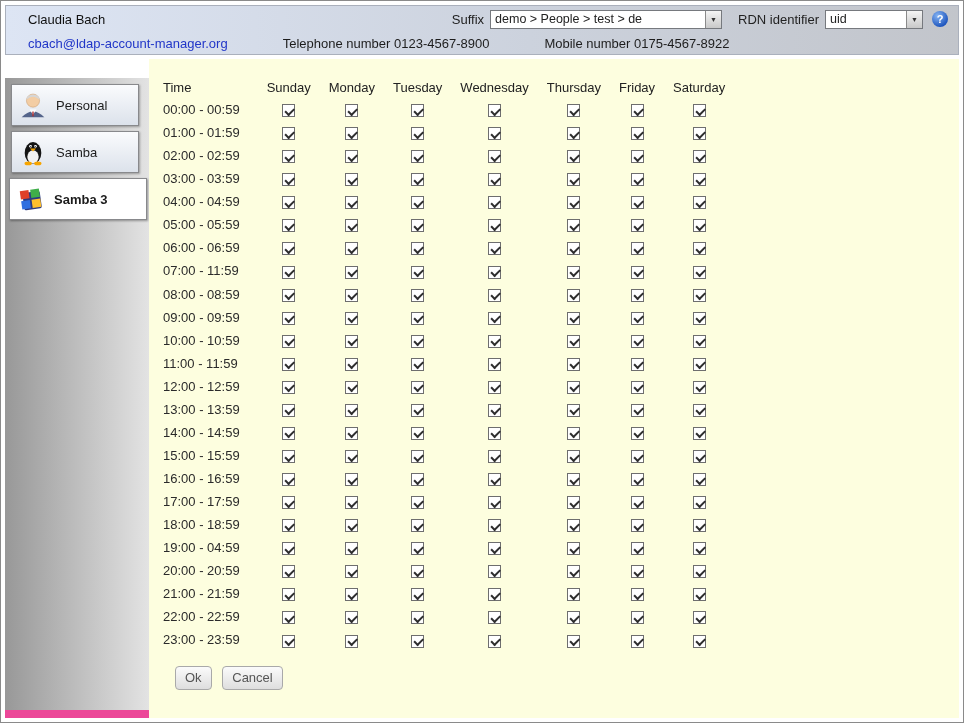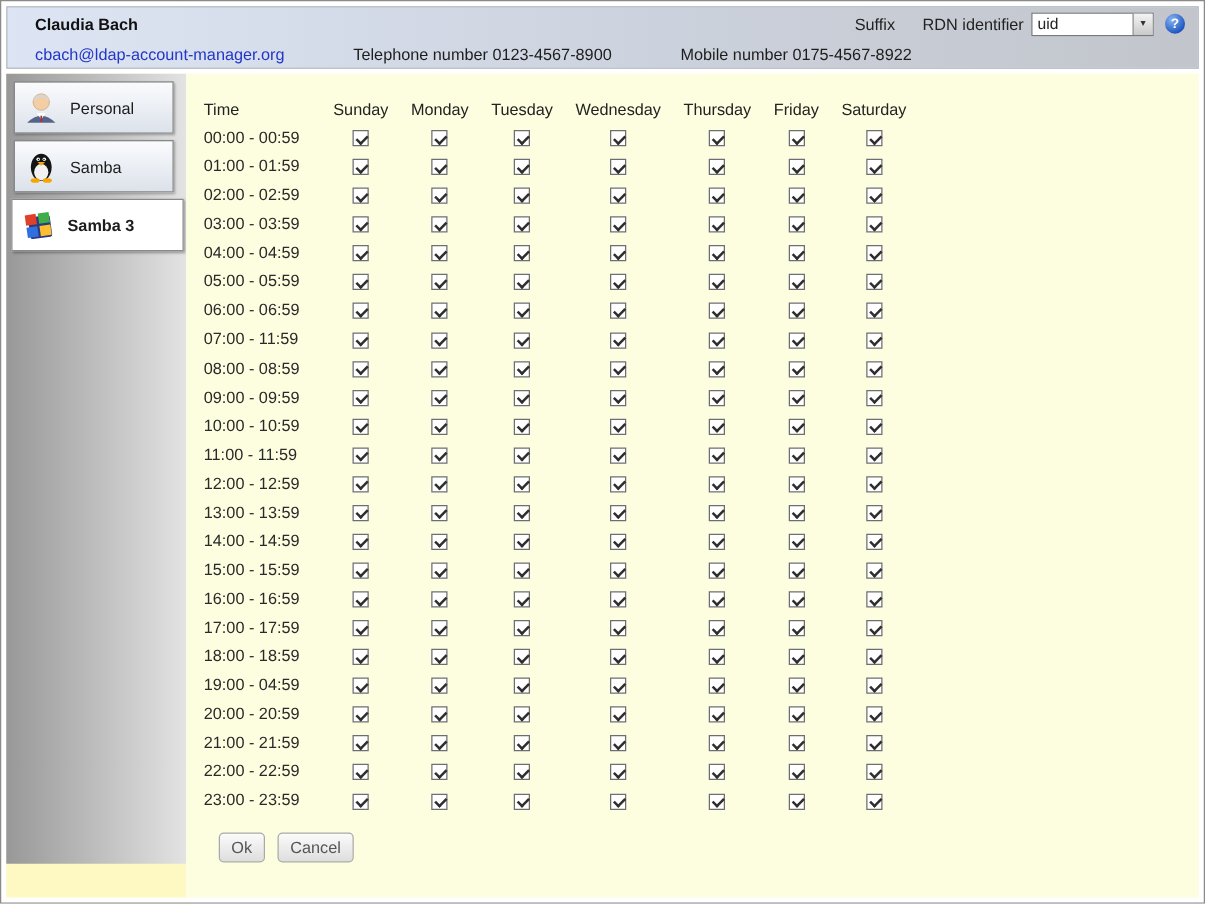--- a/index.html
+++ b/index.html
@@ -18,21 +18,21 @@
     display: flex; flex-direction: column;
   }
   
   .header {
     background: linear-gradient(to right, #dde5f4 0%, #ccd2dd 55%, #c2c5cb 100%);
     border: 1px solid #aab0bc;
     flex: 0 0 auto;
   }
   .h-row1 { display: flex; align-items: center; height: 26px; padding: 0 10px 0 22px; }
   .h-row2 { display: flex; align-items: center; height: 22px; padding: 0 10px 0 22px; gap: 55px; }
-  .username { font-weight: bold; color: #111; }
+  .username { font-weight: normal; color: #111; }
   .h-right { margin-left: auto; display: flex; align-items: center; }
   .h-label { margin: 0 6px; color: #222; white-space: nowrap; }
   .dropdown {
     display: flex; align-items: stretch; height: 19px;
     border: 1px solid #76797e; background: #fff; cursor: pointer;
   }
   .dd-value {
     flex: 1; padding: 1px 4px; font-size: 12.5px; color: #222;
     white-space: nowrap; overflow: hidden;
   }
@@ -49,21 +49,21 @@
     width: 16px; height: 16px; margin-left: 9px; border-radius: 50%;
     background: radial-gradient(circle at 35% 30%, #86b4f2, #1b53bd 75%);
     color: #fff; font-weight: bold; font-size: 11px; line-height: 16px;
     display: flex; align-items: center; justify-content: center;
     cursor: pointer; flex: 0 0 16px;
   }
   .email-link { color: #2136c8; text-decoration: none; cursor: pointer; }
   .h-info { color: #1d1d1d; white-space: nowrap; }
   
   .body { flex: 1; display: flex; margin-top: 4px; background: #fff; min-height: 0; }
-  .sidebar-col { width: 144px; flex: 0 0 144px; background: #fef9c3; }
+  .sidebar-col { width: 144px; flex: 0 0 144px; background: #ec4899; margin-top: 19px; }
   .sidebar {
     height: 632px;
     background: linear-gradient(to right, #989898, #e3e3e3);
     padding-top: 6px;
   }
   .tab {
     display: flex; align-items: center; gap: 9px;
     height: 42px; margin: 0 10px 5px 6px; padding-left: 7px;
     border: 1px solid #88898c;
     background: linear-gradient(#fafbfd, #dce2eb);
@@ -112,20 +112,24 @@
 </head>
 <body>
 
 <div class="window">
 
   <div class="header">
     <div class="h-row1">
       <span class="username">Claudia Bach</span>
       <div class="h-right">
         <span class="h-label">Suffix</span>
+        <div class="dropdown dd-suffix">
+          <span class="dd-value">demo &gt; People &gt; test &gt; de</span>
+          <span class="dd-btn">▼</span>
+        </div>
         <span class="h-label" style="margin-left:16px">RDN identifier</span>
         <div class="dropdown dd-rdn">
           <span class="dd-value">uid</span>
           <span class="dd-btn">▼</span>
         </div>
         <span class="help">?</span>
       </div>
     </div>
     <div class="h-row2">
       <a class="email-link">cbach@ldap-account-manager.org</a>

